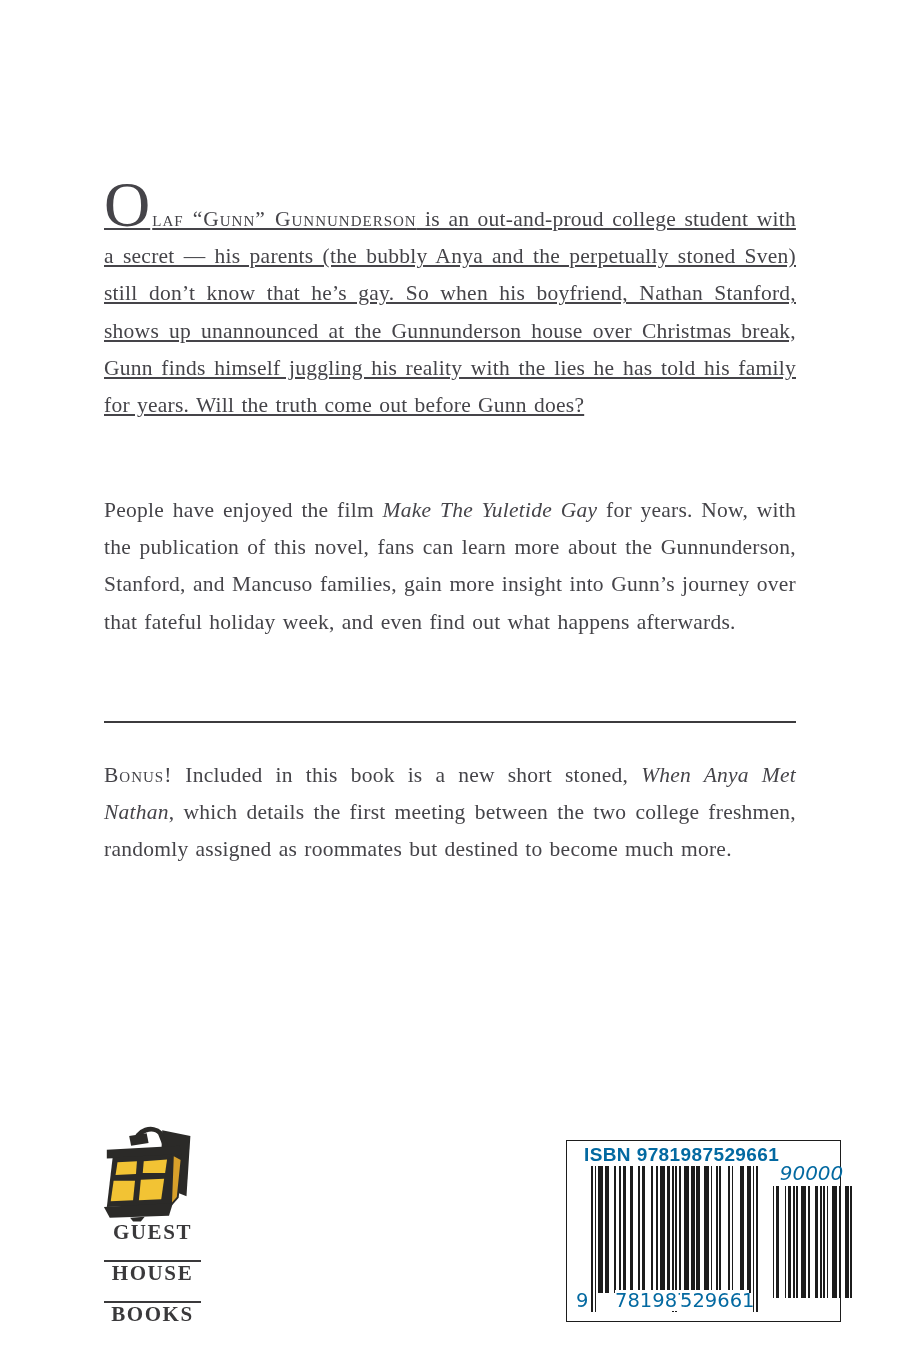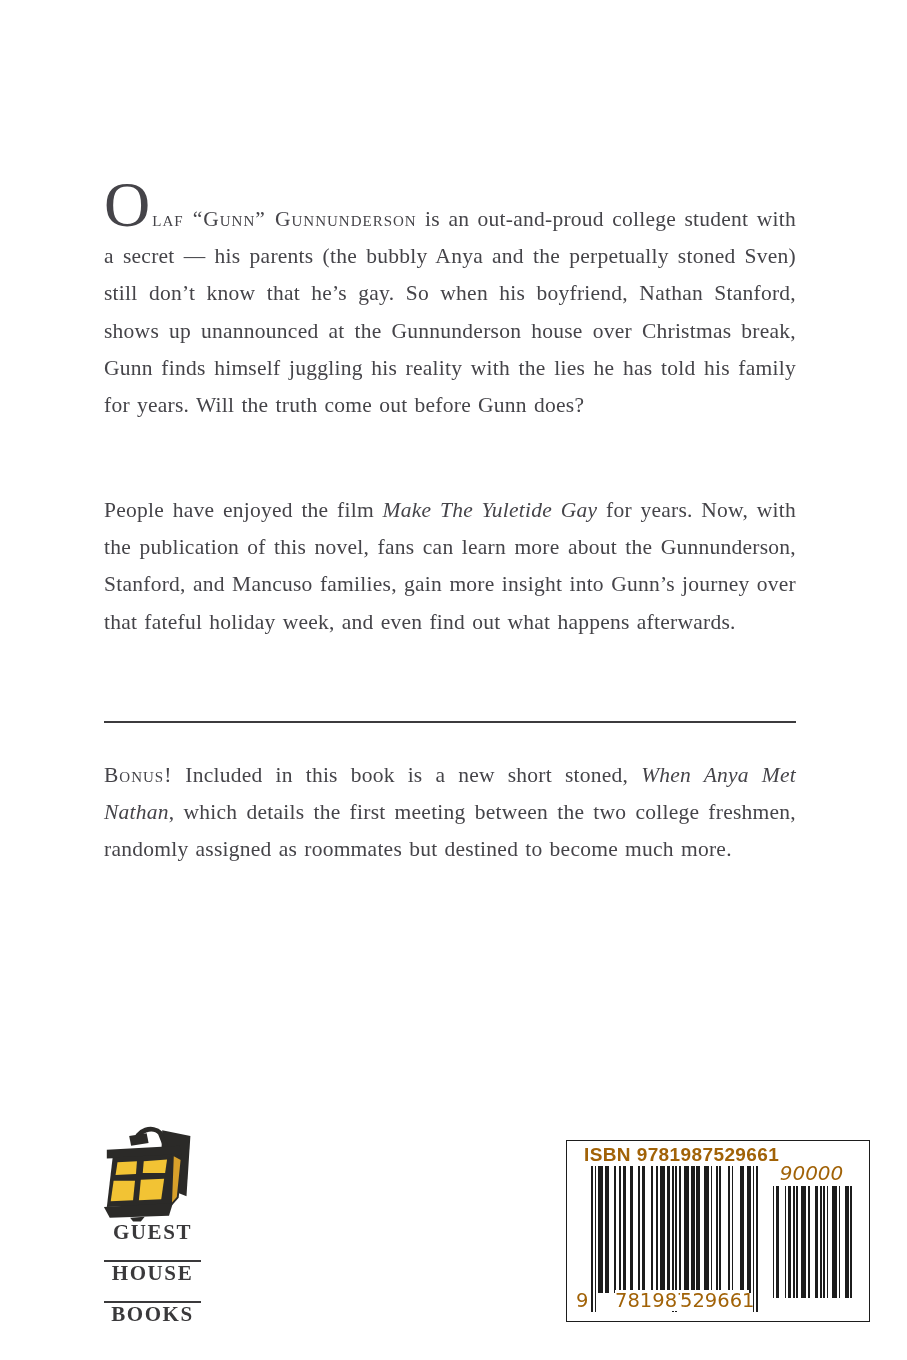--- a/index.html
+++ b/index.html
@@ -10,40 +10,40 @@
   .para{
     position:absolute;left:104px;width:692px;margin:0;
     font-size:21.5px;line-height:37.2px;text-align:justify;
     letter-spacing:.25px;word-spacing:1.5px;
   }
   .para:last-of-type{}
   .seg-dropcap{font-size:64px;line-height:0;letter-spacing:0;padding-right:2px;}
   .seg-smallcaps{font-variant-caps:small-caps;letter-spacing:1px;}
   .seg-italic{font-style:italic;}
   .seg-normal{}
-  #p1{top:201px;}
+  #p1{top:201px;text-decoration:underline;}
   #p2{top:492px;}
   #p3{top:757px;}
   .rule{position:absolute;left:104px;top:721px;width:692px;height:2px;background:#3c3b3d;}
 
   
   .logo-icon{position:absolute;left:101px;top:1124px;width:102px;height:98px;}
   .logo-text{
     position:absolute;left:104px;top:1223px;width:97px;
     font-family:"Liberation Serif",serif;font-weight:bold;color:#3a393b;
     font-size:21px;text-align:center;
   }
   .logo-word{line-height:19px;letter-spacing:1.6px;padding-bottom:18px;}
   .logo-word.underlined{border-bottom:2.5px solid #3a393b;margin-bottom:2px;}
 
   
   .barcode-box{
-    position:absolute;left:566px;top:1140px;width:304px;height:182px;
+    position:absolute;left:566px;top:1140px;width:275px;height:182px;
     border:1.5px solid #1d1d1d;background:#fff;box-sizing:border-box;
-    font-family:"DejaVu Sans",sans-serif;color:#a16207;
+    font-family:"DejaVu Sans",sans-serif;color:#0369a1;
   }
   .isbn-label{
     position:absolute;left:17px;top:3px;font-size:19px;font-weight:bold;
     font-family:"Liberation Sans",sans-serif;letter-spacing:.4px;white-space:nowrap;
   }
   .main-bars{position:absolute;left:24px;top:25px;width:167px;height:146px;}
   .supp-bars{position:absolute;left:204px;top:45px;width:81px;height:112px;}
   .supp-label{position:absolute;left:204px;top:20px;width:81px;text-align:center;font-size:20px;font-style:italic;}
   .bc-digit{position:absolute;top:149px;font-size:19.5px;background:#fff;line-height:21px;}
   .bc-d0{left:7px;padding:0 2px;}

